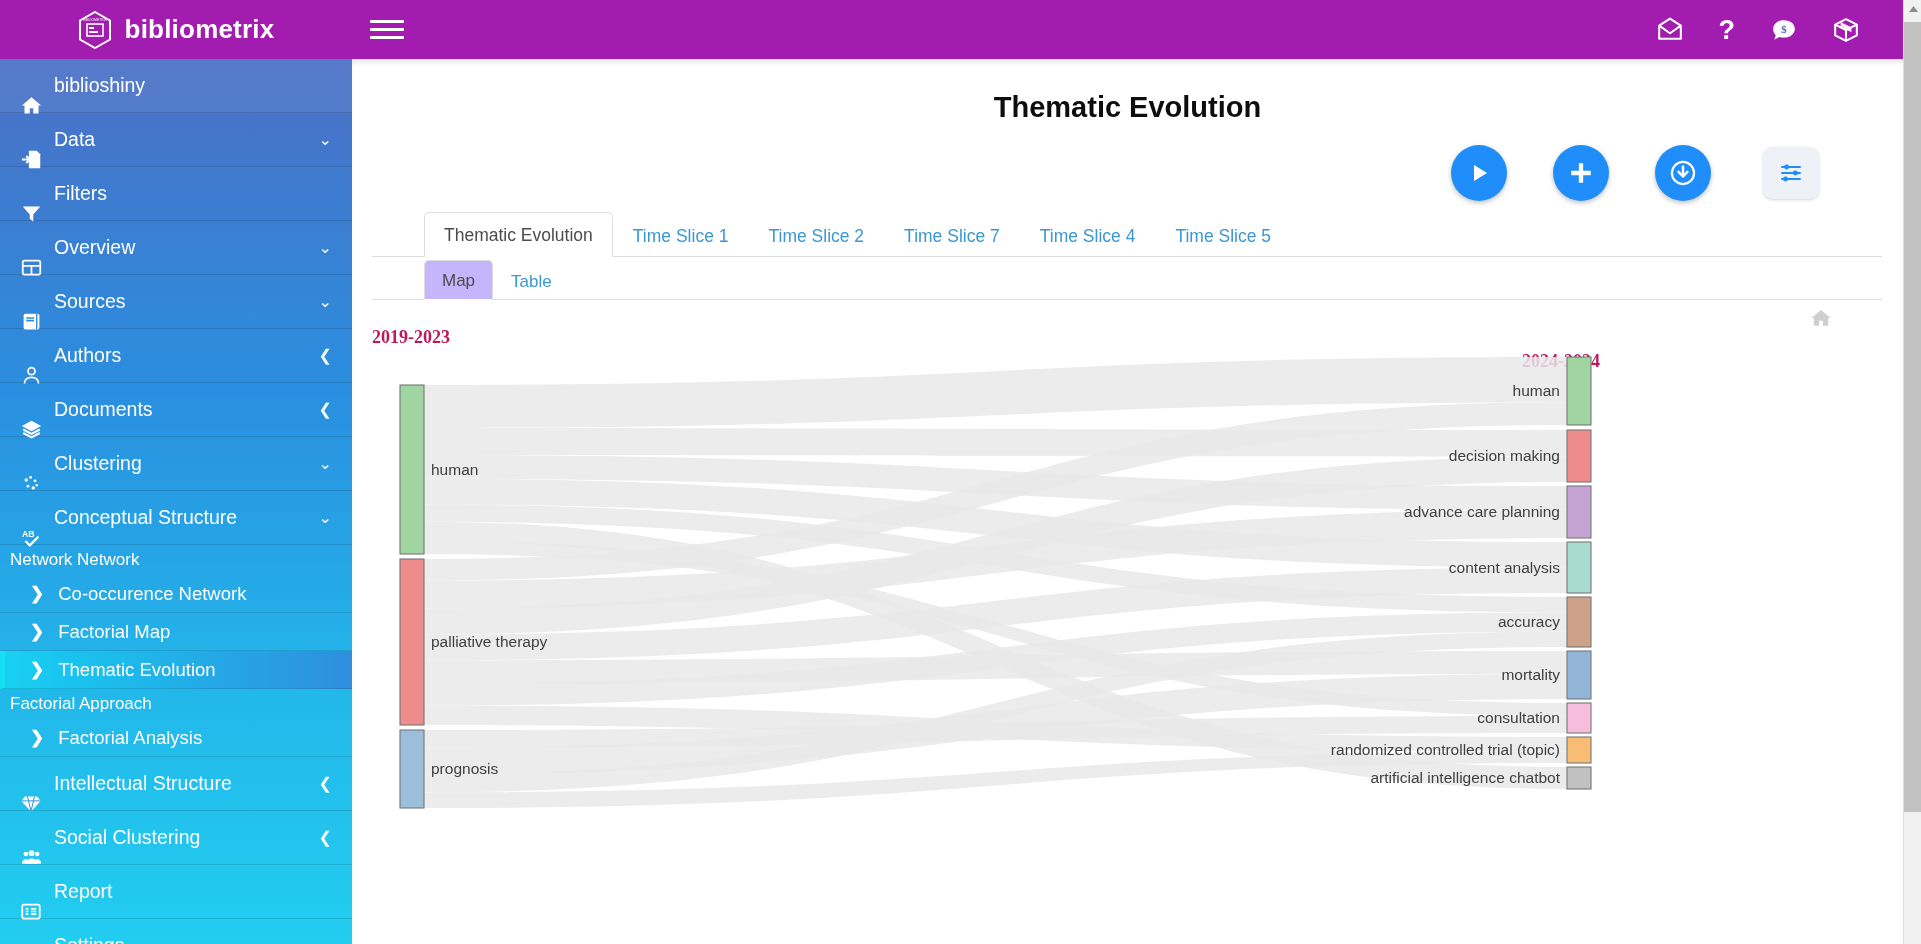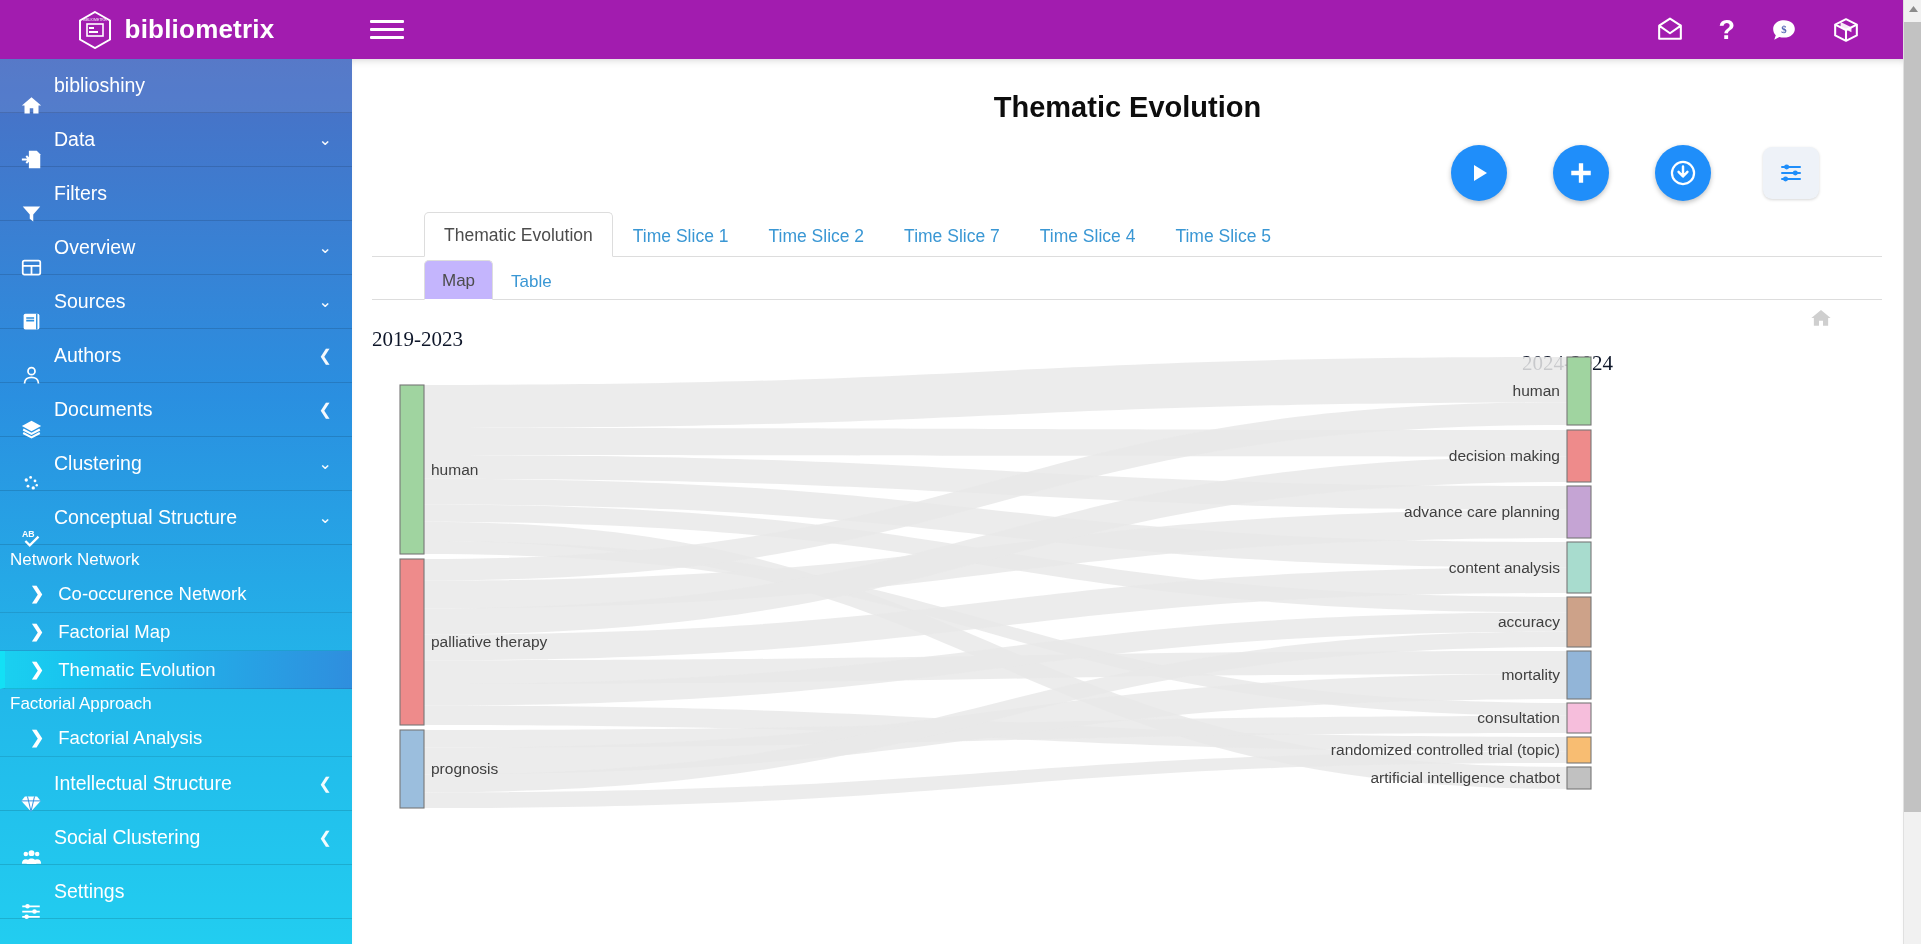--- a/index.html
+++ b/index.html
@@ -136,21 +136,21 @@
     position: absolute; left: 20px; top: 232px;
     width: 1510px; height: 600px;
   }
   #modebar {
     position: absolute; right: 50px; top: 16px;
     display: flex; gap: 6px;
   }
   #svg-sankey { position: absolute; left: 0; top: 0; }
   .period-label {
     position: absolute; font-family: "Liberation Serif", serif;
-    font-size: 21px; font-weight: normal; color: #0f172a;
+    font-size: 18px; font-weight: bold; color: #be185d;
   }
 
   
   #scrollbar {
     position: absolute; right: 0; top: 0; width: 18px; height: 944px;
     background: #f1f1f1; border-left: 1px solid #e0e0e0;
   }
   #scroll-up {
     width: 18px; height: 18px; background: #f1f1f1;
     display:flex; align-items:center; justify-content:center;
@@ -344,20 +344,29 @@
           <circle cx="12" cy="7" r="3.4" fill="#fff"></circle>
           <path d="M1 19 C1 15.5 3 14 5.5 14 C8 14 10 15.5 10 19 Z" fill="#fff"></path>
           <path d="M14 19 C14 15.5 16 14 18.5 14 C21 14 23 15.5 23 19 Z" fill="#fff"></path>
           <path d="M6.5 19.5 C6.5 15 9 13 12 13 C15 13 17.5 15 17.5 19.5 Z" fill="#fff"></path>
         </svg>
       </span>
       <span>Social Clustering</span>
       <span class="side-caret">❮</span>
     </div>
 
+    <div class="side-item">
+      <span class="side-ico">
+        <svg width="22" height="21" viewBox="0 0 24 24">
+            <rect x="2" y="4" width="20" height="16" rx="2" fill="none" stroke="#fff" stroke-width="2"></rect>
+            <path d="M6 9 L9 9 M6 12 L9 12 M6 15 L9 15 M12 9 L18 9 M12 12 L18 12 M12 15 L18 15" stroke="#fff" stroke-width="1.8"></path>
+          </svg>
+      </span>
+      <span>Report</span>
+    </div>
 
     <div class="side-item">
       <span class="side-ico">
         <svg width="22" height="21" viewBox="0 0 24 24">
           <path d="M2 6 L22 6 M2 12 L22 12 M2 18 L22 18" stroke="#fff" stroke-width="2"></path>
           <circle cx="8" cy="6" r="2.6" fill="#fff"></circle>
             <circle cx="16" cy="12" r="2.6" fill="#fff"></circle>
             <circle cx="7" cy="18" r="2.6" fill="#fff"></circle>
         </svg>
       </span>

